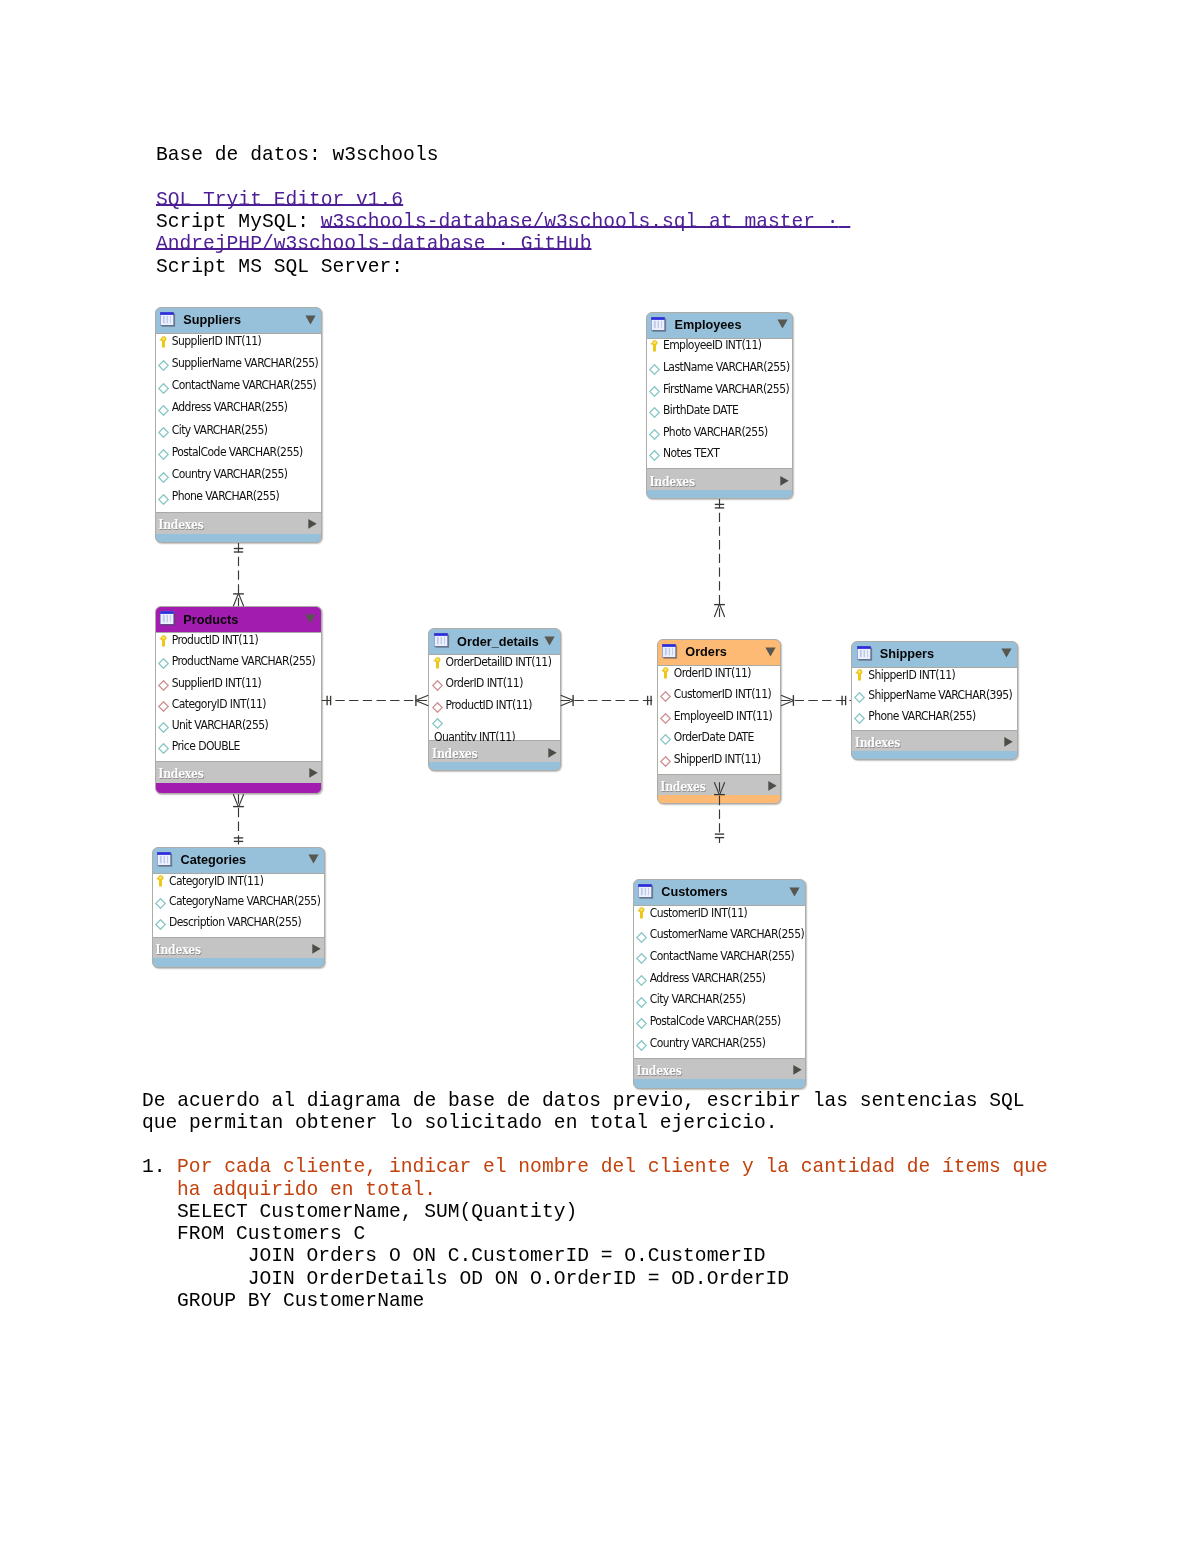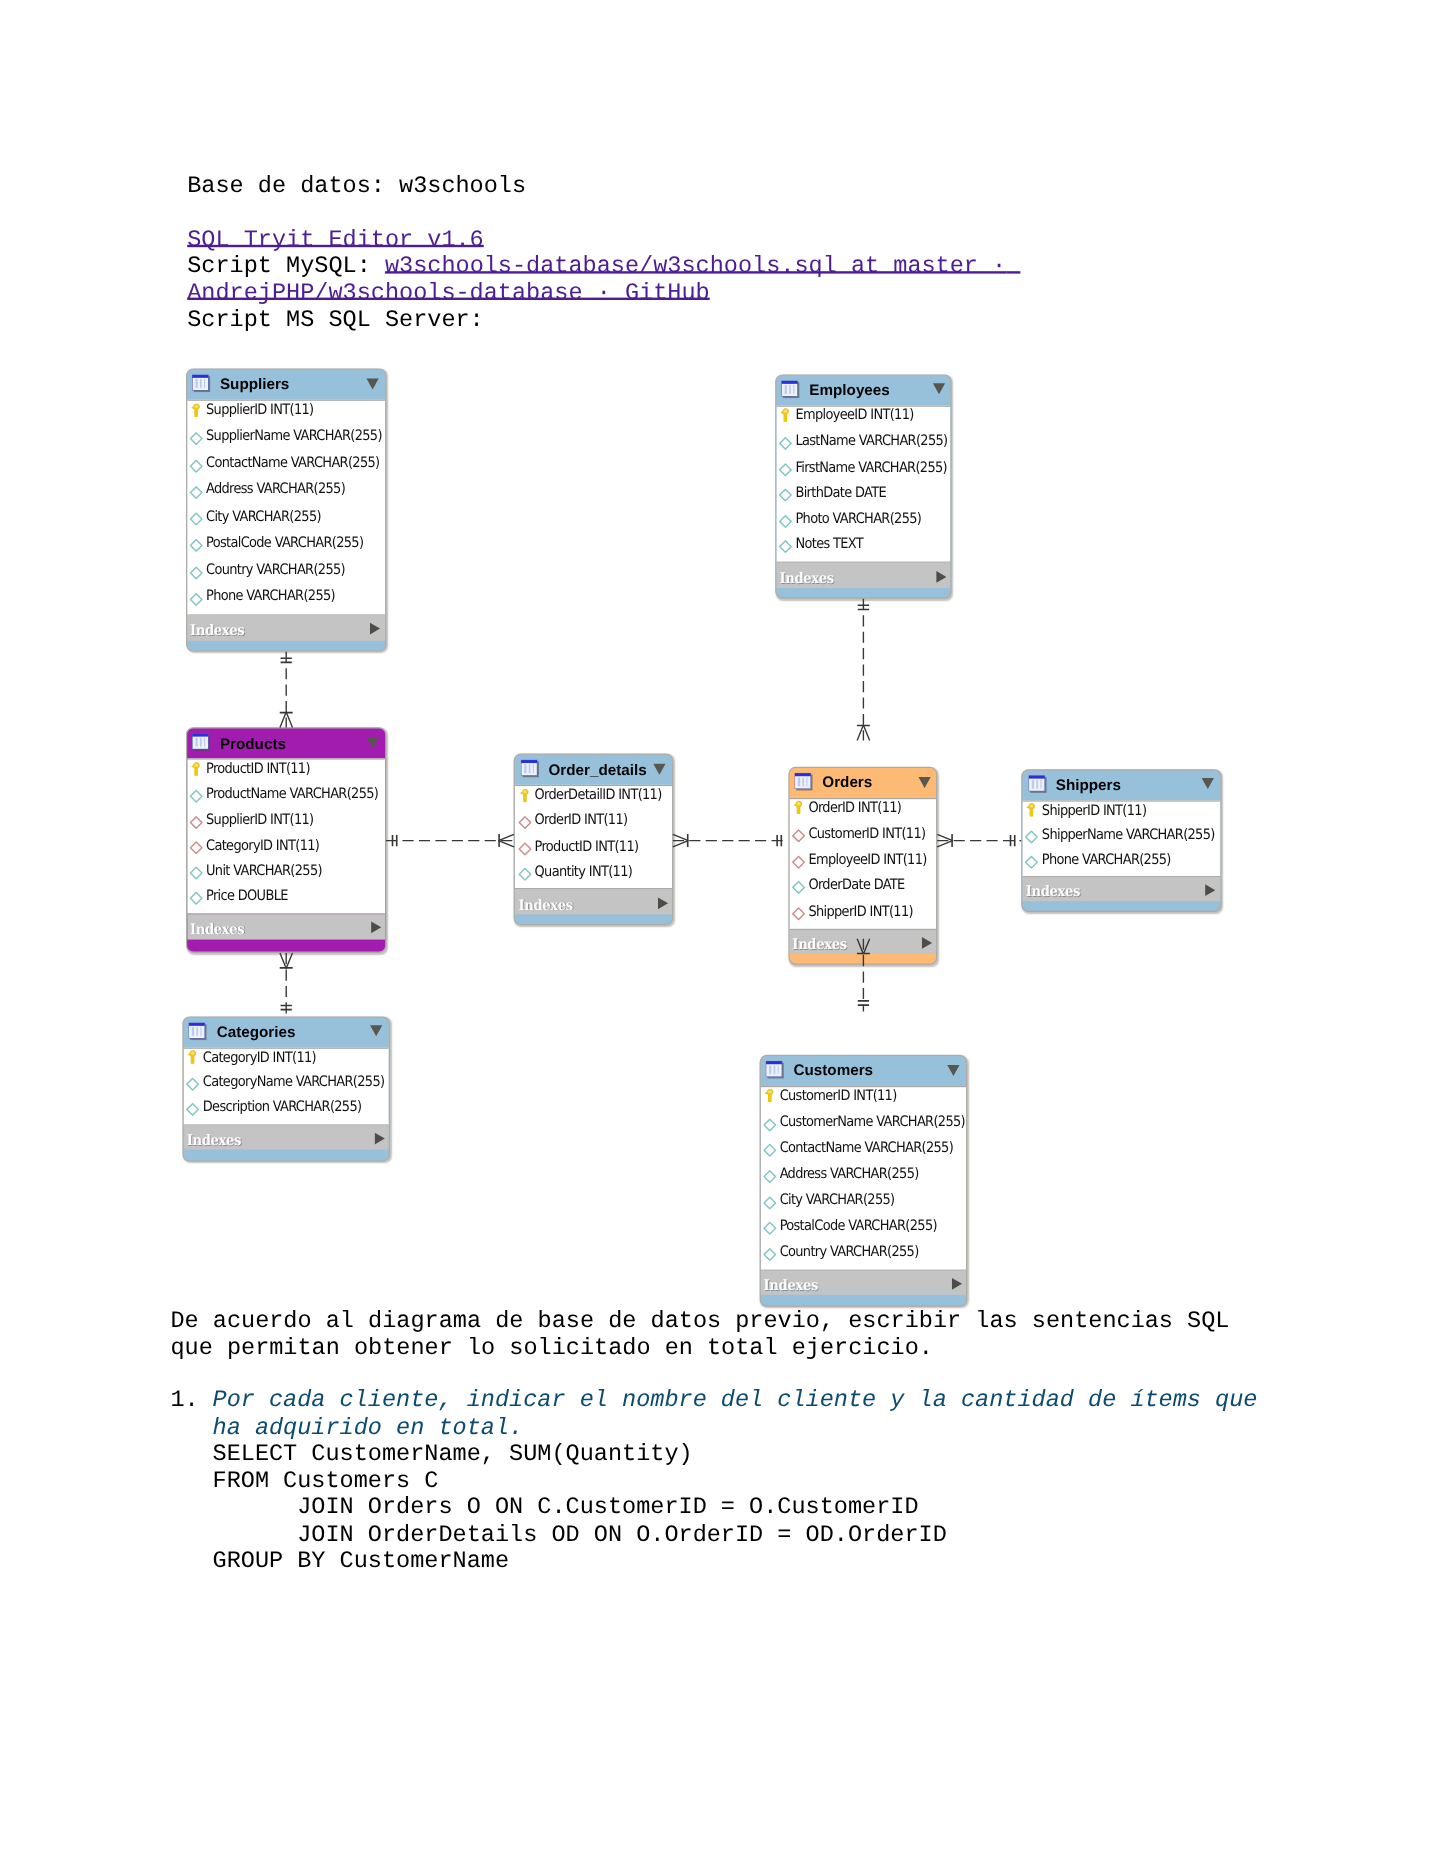--- a/index.html
+++ b/index.html
@@ -6,21 +6,21 @@
   body{width:1200px;height:1553px;position:relative;overflow:hidden;
        font-family:"Liberation Mono", monospace;-webkit-font-smoothing:antialiased;}
   .page{position:absolute;left:0;top:0;width:1200px;height:1553px;background:#fff;filter:opacity(1);}
 
   
   .mono{font-family:"Liberation Mono", monospace;font-size:19.61px;color:#000;white-space:pre;letter-spacing:0px;}
   #txt-top{position:absolute;left:156px;top:144.2px;}
   #txt-bottom{position:absolute;left:142px;top:1089.5px;}
   .ln{height:22.28px;line-height:22.28px;}
   .lnk{color:#4c1d95;text-decoration:underline;text-decoration-thickness:1.6px;text-underline-offset:-0.6px;text-decoration-skip-ink:none;}
-  .green{color:#0c4a6e;font-style:italic;}
+  .green{color:#c2410c;}
   .listwrap{position:relative;}
   .listnum{position:absolute;left:0px;}
   .listbody{margin-left:35.1px;}
 
   
   #diagram{position:absolute;left:0;top:0;width:1200px;height:1553px;}
   .ent{position:absolute;box-sizing:border-box;background:#97c0da;
        border:1px solid #aeaca7;border-radius:6px;overflow:hidden;
        box-shadow:1px 1px 1.4px rgba(160,155,150,0.62);}
   .ent-hd{position:relative;height:25px;display:flex;align-items:center;padding:0 5px 0 4.6px;box-sizing:border-box;}
@@ -347,21 +347,21 @@
             <span class="nm">OrderID INT(11)</span>
           </div>
           <div class="fld" style="height: 21.25px;">
             <span style="display: inline-flex; width: 11.5px; justify-content: center; align-items: center; position: relative; top: -1.4px; left: -1.2px;">
               <svg class="ico" width="11" height="11" viewBox="0 0 11 11">
                 <path d="M5.5 0.75 L10.25 5.5 L5.5 10.25 L0.75 5.5 Z" fill="#ffffff" stroke="#ce8d8d" stroke-width="1.15" stroke-linejoin="miter"></path>
               </svg>
             </span>
             <span class="nm">ProductID INT(11)</span>
           </div>
-          <div class="fld" style="height: 21.25px;">
+          <div class="fld" style="height: 21.25px; flex-direction: column;">
             <span style="display: inline-flex; width: 11.5px; justify-content: center; align-items: center; position: relative; top: -1.4px; left: -1.2px;">
               <svg class="ico" width="11" height="11" viewBox="0 0 11 11">
                 <path d="M5.5 0.75 L10.25 5.5 L5.5 10.25 L0.75 5.5 Z" fill="#ffffff" stroke="#83c7c7" stroke-width="1.15" stroke-linejoin="miter"></path>
               </svg>
             </span>
             <span class="nm">Quantity INT(11)</span>
           </div>
         </div>
         <div class="ent-idx" style="height: 20.6px; background: rgb(196, 196, 196);">
           <span class="lbl">Indexes</span>
@@ -471,21 +471,21 @@
               </svg>
             </span>
             <span class="nm">ShipperID INT(11)</span>
           </div>
           <div class="fld" style="height: 20.6667px;">
             <span style="display: inline-flex; width: 11.5px; justify-content: center; align-items: center; position: relative; top: -1.4px; left: -1.2px;">
               <svg class="ico" width="11" height="11" viewBox="0 0 11 11">
                 <path d="M5.5 0.75 L10.25 5.5 L5.5 10.25 L0.75 5.5 Z" fill="#ffffff" stroke="#83c7c7" stroke-width="1.15" stroke-linejoin="miter"></path>
               </svg>
             </span>
-            <span class="nm">ShipperName VARCHAR(255)</span>
+            <span class="nm">ShipperName VARCHAR(395)</span>
           </div>
           <div class="fld" style="height: 20.6667px;">
             <span style="display: inline-flex; width: 11.5px; justify-content: center; align-items: center; position: relative; top: -1.4px; left: -1.2px;">
               <svg class="ico" width="11" height="11" viewBox="0 0 11 11">
                 <path d="M5.5 0.75 L10.25 5.5 L5.5 10.25 L0.75 5.5 Z" fill="#ffffff" stroke="#83c7c7" stroke-width="1.15" stroke-linejoin="miter"></path>
               </svg>
             </span>
             <span class="nm">Phone VARCHAR(255)</span>
           </div>
         </div>

